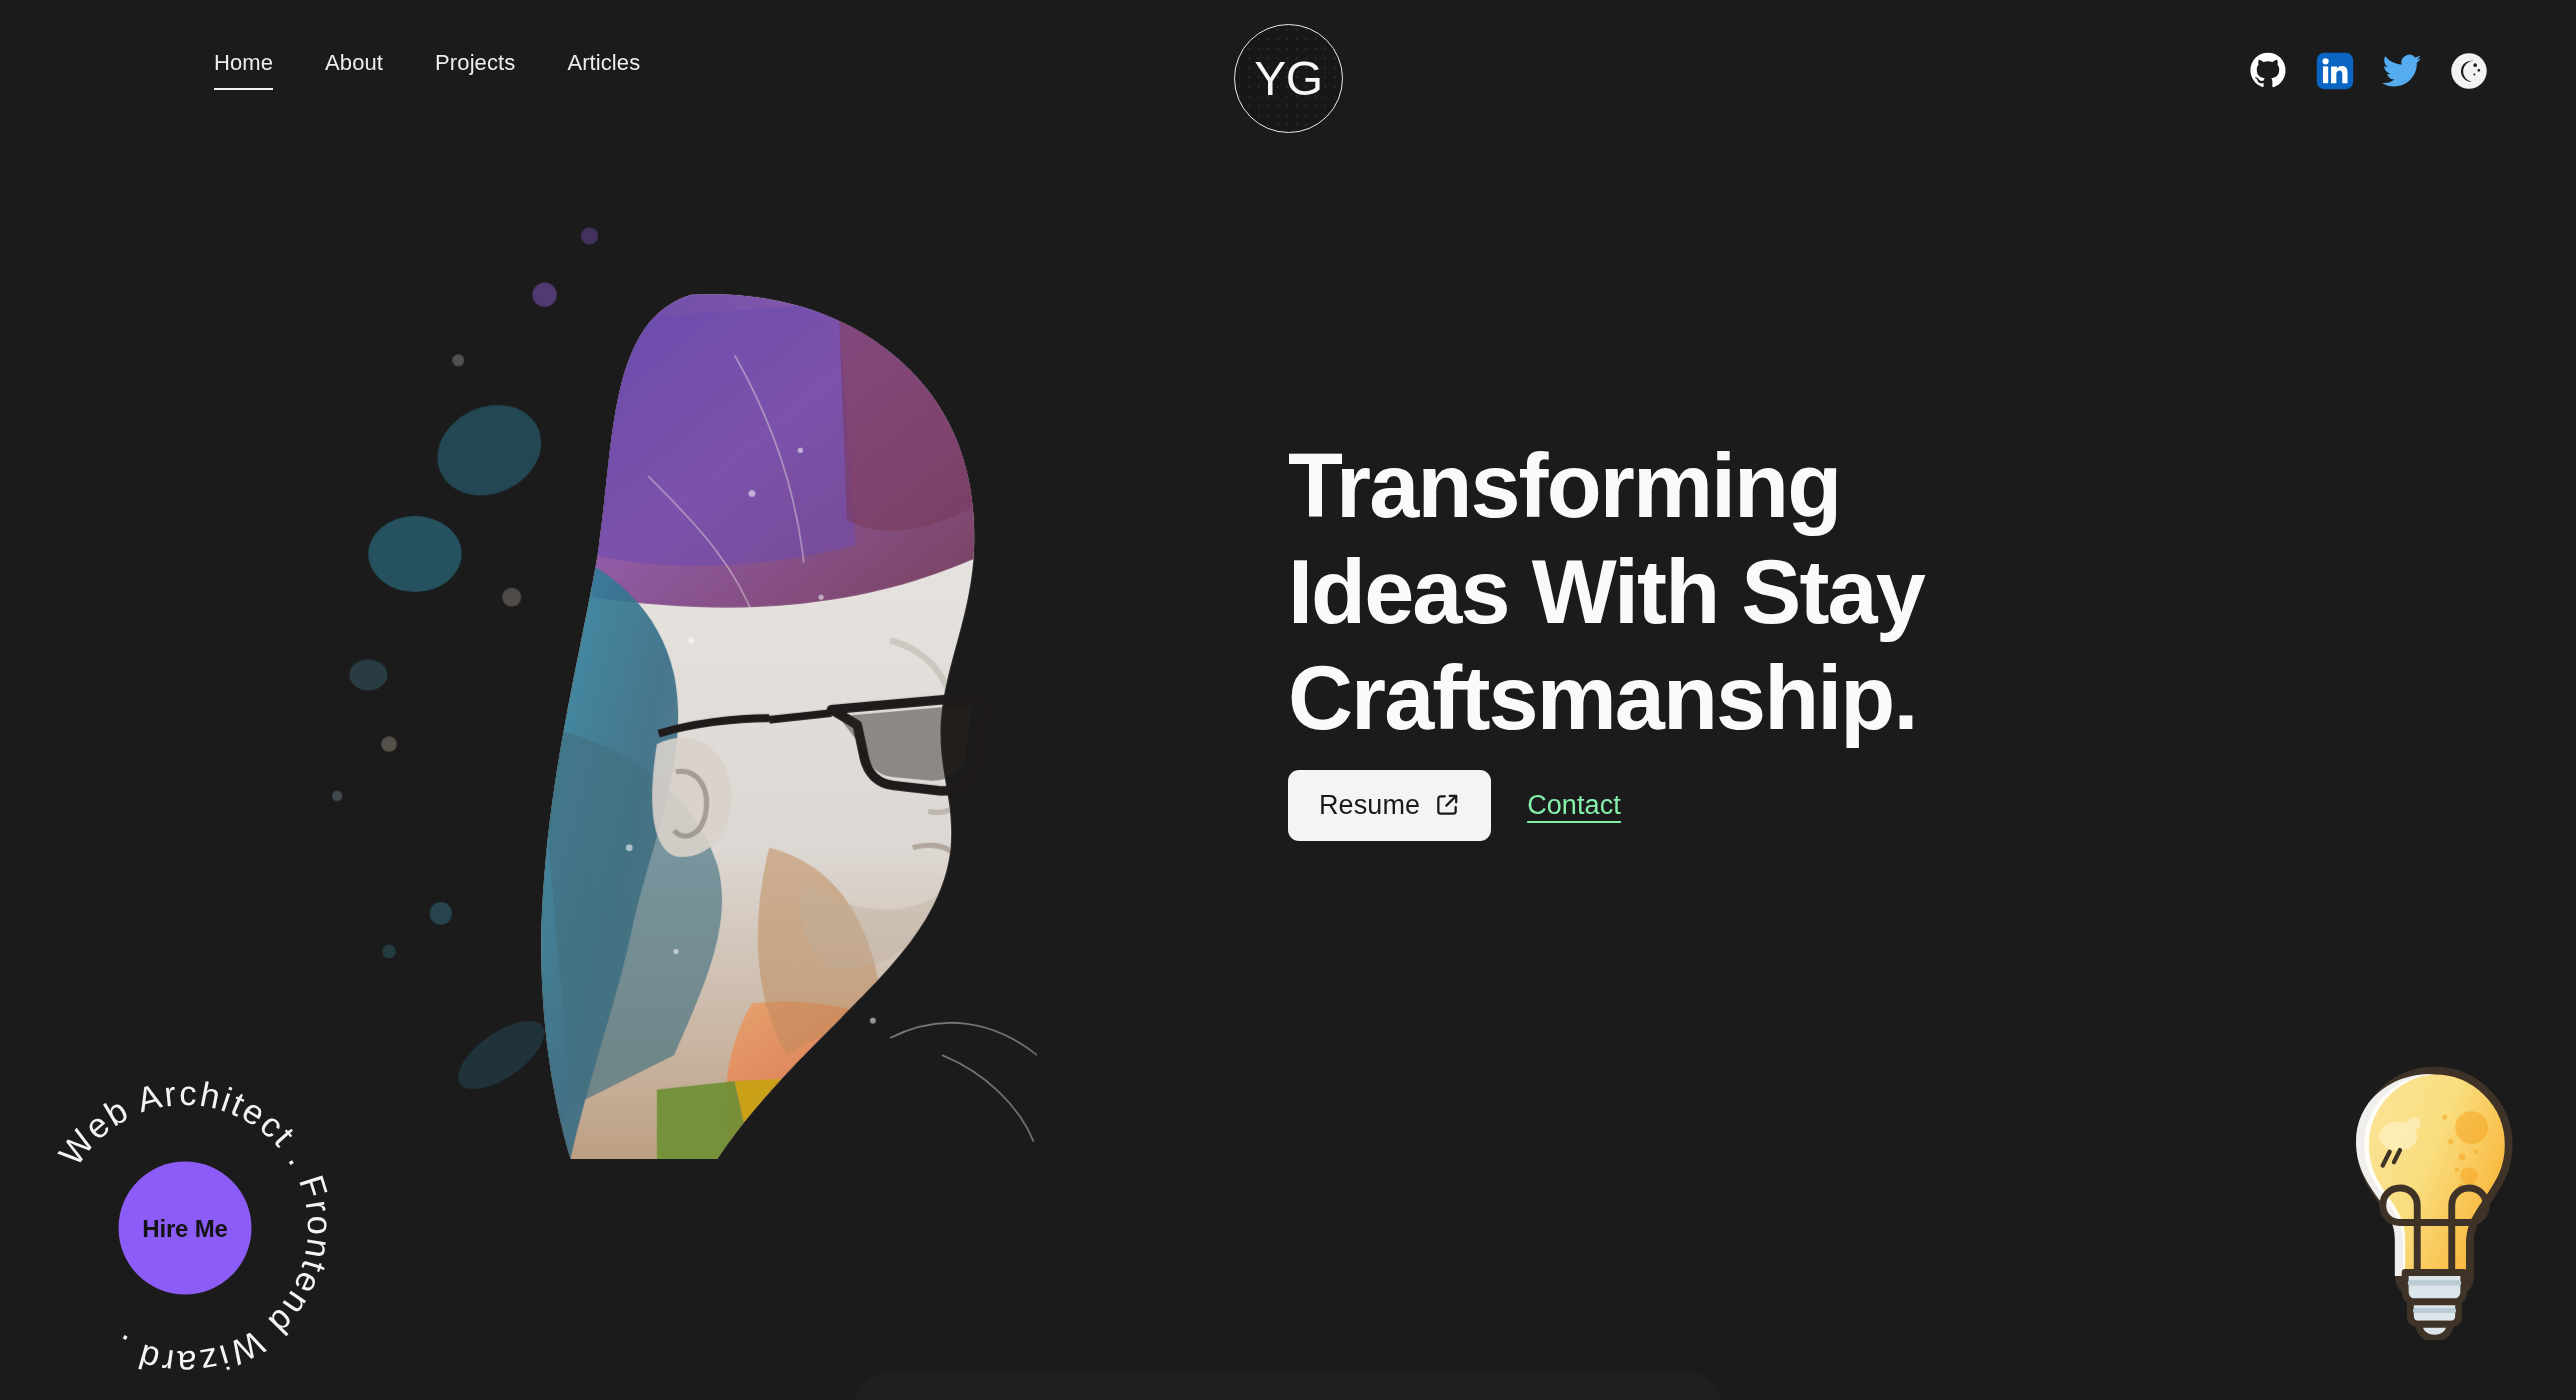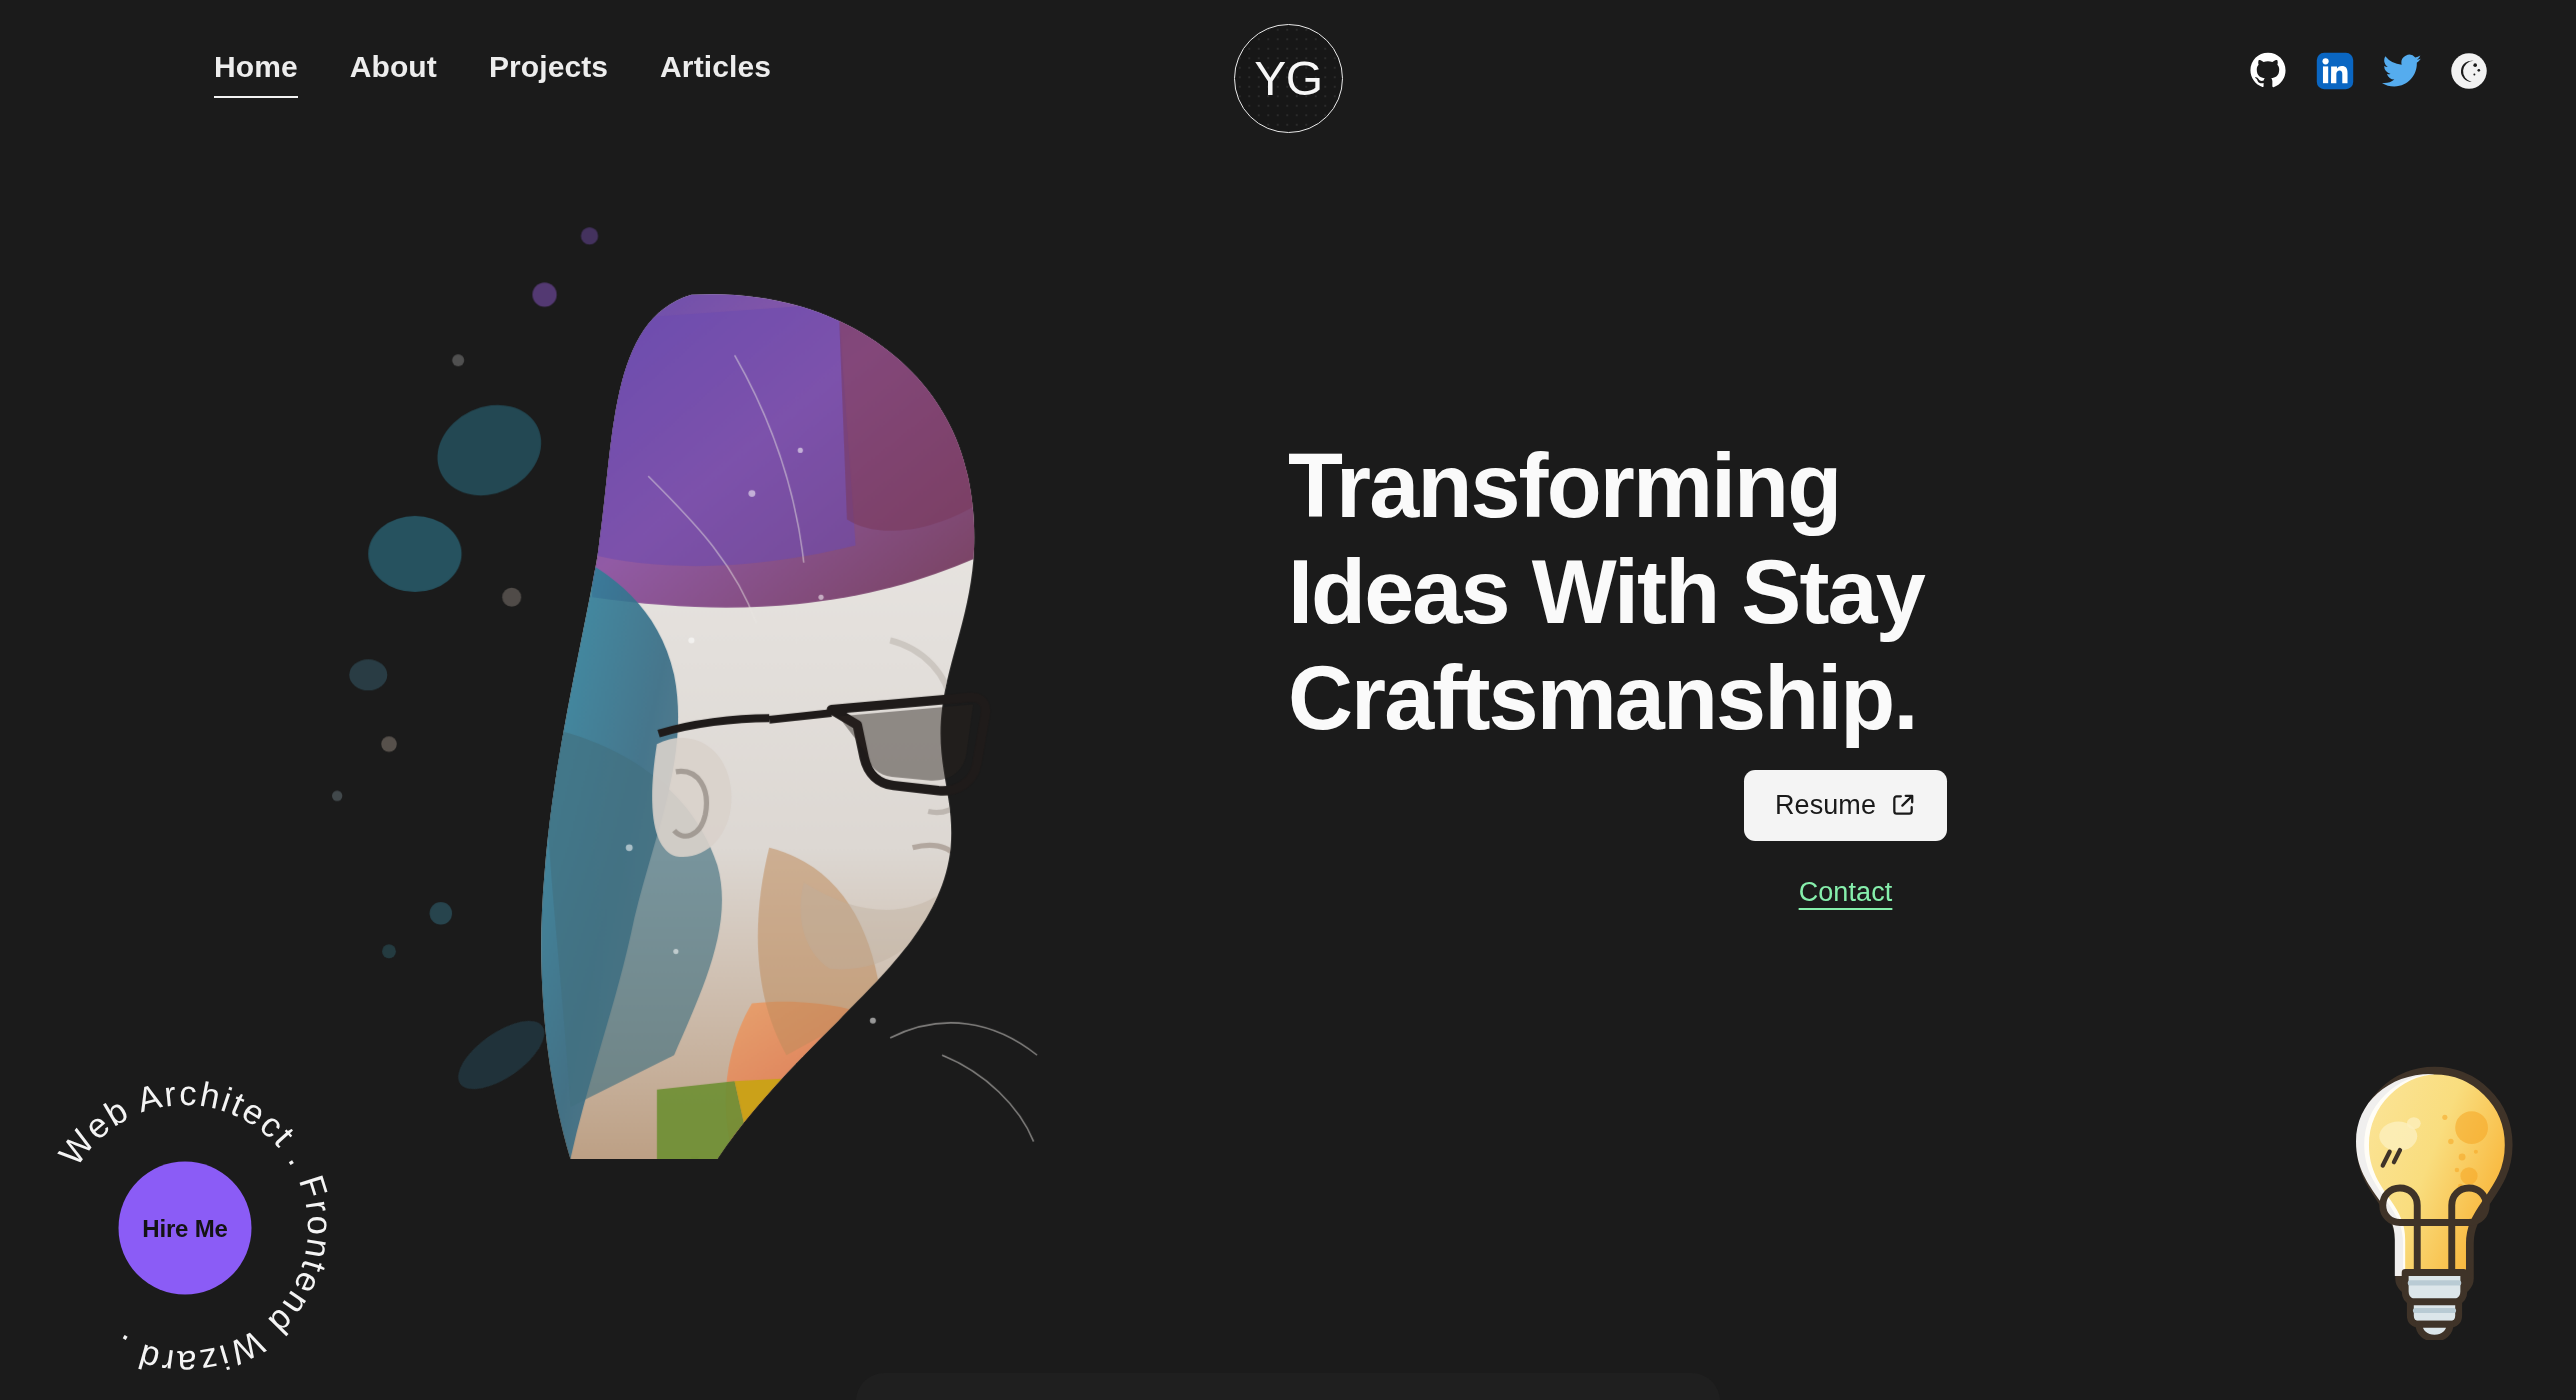--- a/index.html
+++ b/index.html
@@ -32,22 +32,22 @@
   .nav {
     position: absolute;
     left: 214px;
     top: 50px;
     display: flex;
     align-items: baseline;
     gap: 52px;
   }
 
   .nav-link {
-    font-size: 30px;
-    font-weight: 700;
+    font-size: 22px;
+    font-weight: 400;
     color: #ededed;
     letter-spacing: 0.1px;
     text-decoration: none;
     white-space: nowrap;
     position: relative;
     padding-bottom: 3.5px;
     cursor: pointer;
   }
   .nav-link.is-active::after {
     content: "";
@@ -143,21 +143,20 @@
     line-height: 1.74;
     color: #e6e6e6;
     max-width: 1003px;
     margin-bottom: 54px;
     letter-spacing: 0.1px;
   }
   .hero-actions {
     display: flex;
     align-items: center;
     gap: 36px;
-    flex-direction: column;
   }
   .btn-resume {
     display: inline-flex;
     align-items: center;
     gap: 14px;
     background: #f4f4f4;
     color: #1a1a1a;
     border: none;
     border-radius: 11.2px;
     padding: 0 31px;

